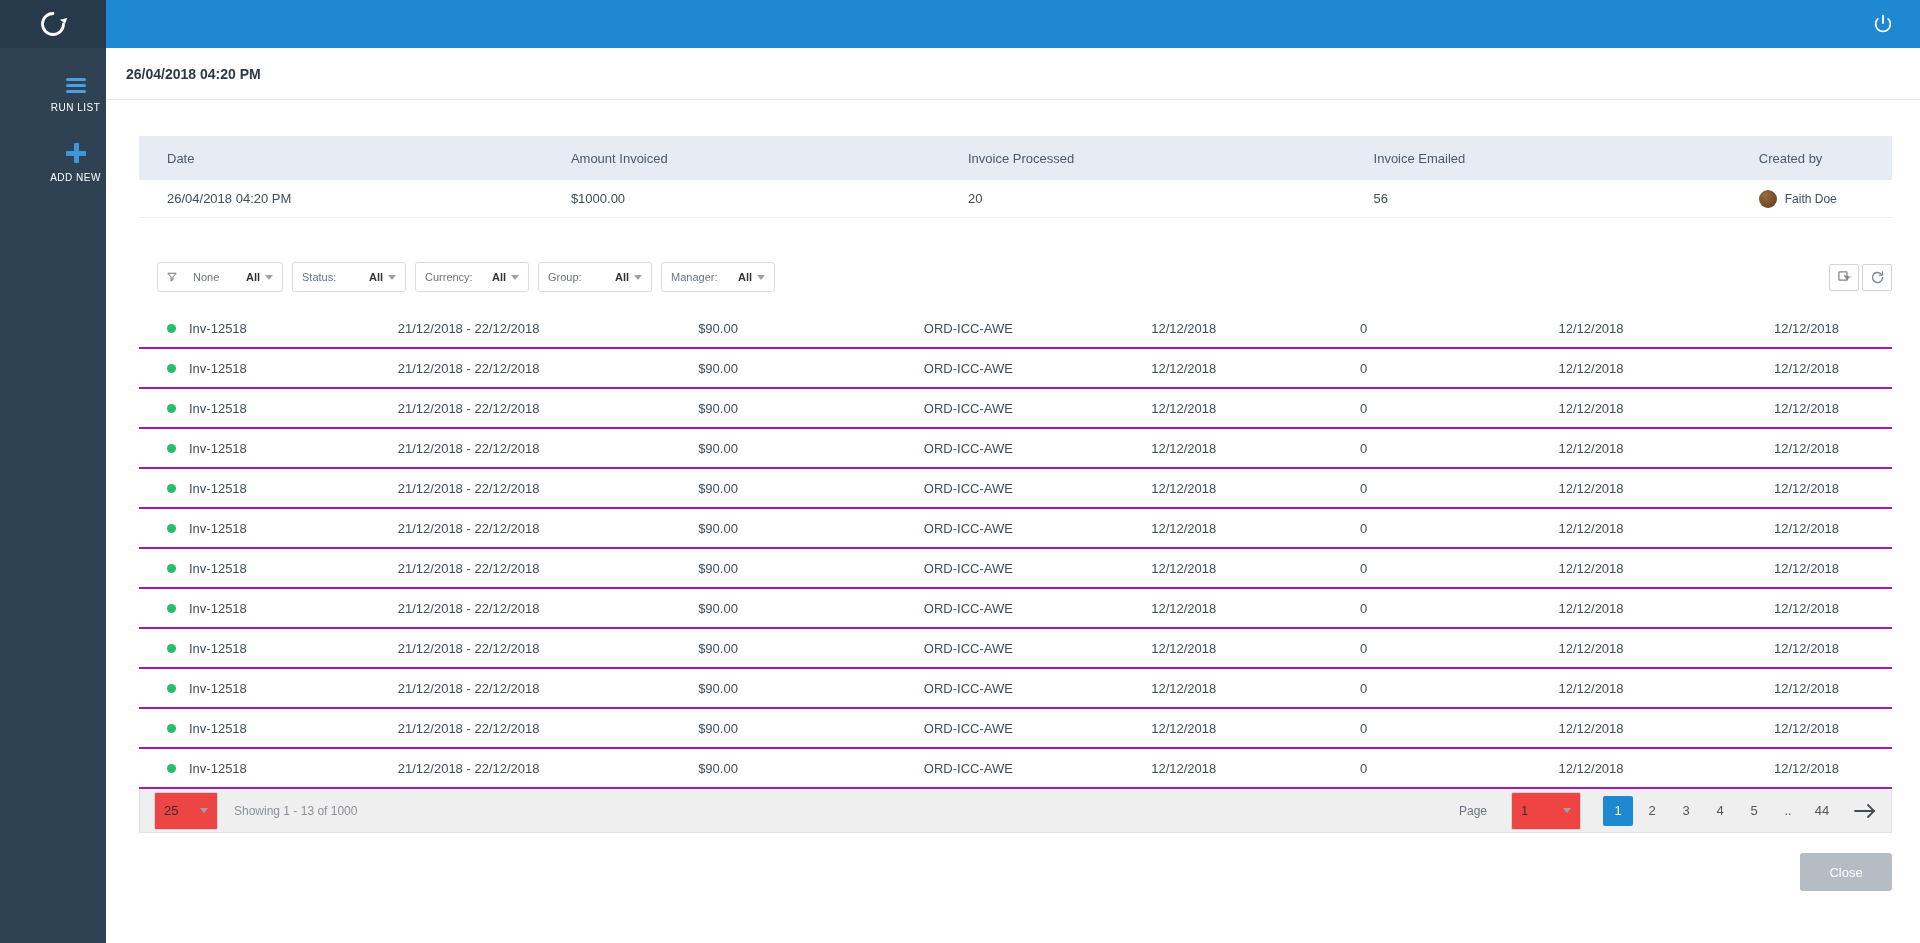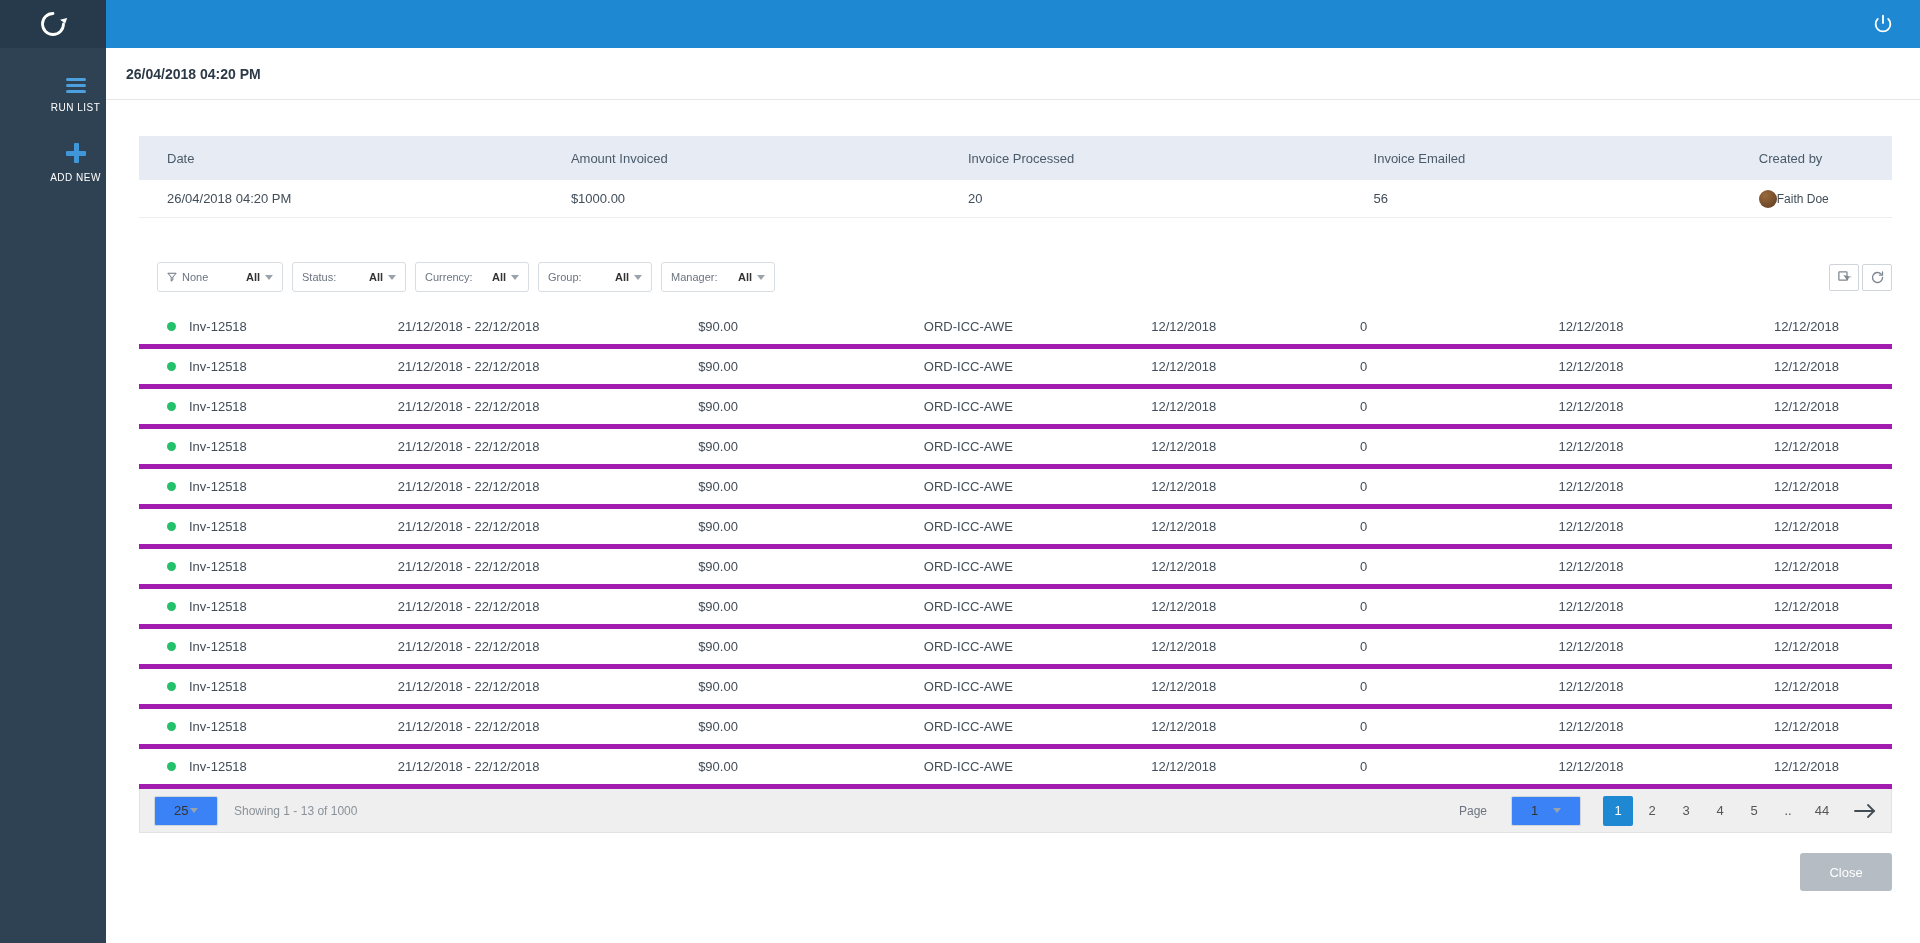--- a/index.html
+++ b/index.html
@@ -29,53 +29,53 @@
                  border-bottom:1px solid #e7e7e7; flex-shrink:0; }
   .page-title { font-size:14px; font-weight:bold; color:#2c3a47; }
 
   .content { flex:1; padding:0 28px 0 33px; display:flex; flex-direction:column; min-height:0; }
 
   
   .summary { margin-top:36px; }
   .sgrid { display:grid; grid-template-columns:23.8% 23.4% 23.9% 22.7% 1fr; align-items:center; padding:0 28px; }
   .summary-head { background:#e7ecf4; height:44px; font-size:13px; font-weight:normal; color:#4a5a6a; }
   .summary-row  { background:#fff; height:38px; font-size:13px; color:#414d58; border-bottom:1px solid #ededed; }
-  .created-by { display:flex; align-items:center; font-size:12px; }
+  .created-by { display:flex; align-items:center; gap:8px; font-size:12px; }
   .avatar { width:18px; height:18px; border-radius:50%;
             background:radial-gradient(circle at 35% 30%, #9a6a3e, #5b3a1e); flex-shrink:0; }
 
   
   .filter-bar { margin-top:44px; display:flex; align-items:center; padding-left:18px; }
   .chip { height:30px; min-width:114px; background:#fff; border:1px solid #d8dde2; border-radius:3px;
           display:flex; align-items:center; justify-content:space-between;
           padding:0 9px; margin-right:9px; cursor:pointer; }
-  .chip-label { font-size:11px; color:#6b7480; display:flex; align-items:center; gap:5px; }
+  .chip-label { font-size:11px; color:#6b7480; display:flex; align-items:center; gap:16px; }
   .chip-value { font-size:11px; font-weight:bold; color:#333; display:flex; align-items:center; gap:5px; }
   .caret { width:0; height:0; border-left:4px solid transparent; border-right:4px solid transparent;
            border-top:5px solid #9aa3ab; }
   .filter-actions { margin-left:auto; display:flex; gap:3px; }
   .sq-btn { width:30px; height:27px; background:#fff; border:1px solid #cfd5da; border-radius:2px;
             display:flex; align-items:center; justify-content:center; cursor:pointer; }
 
   
   .data-table { margin-top:17px; }
   .tgrid { display:grid; grid-template-columns:13.6% 17.7% 13.3% 13.4% 12.3% 11.7% 12.7% 1fr;
            align-items:center; padding:0 28px; }
   .thead { background:#e7ecf4; height:40px; font-size:13px; font-weight:bold; color:#4a5a6a; }
-  .trow  { height:40px; background:#fff; border-bottom:5px solid #a21caf; font-size:13px; color:#414d58; }
+  .trow  { height:40px; background:#fff; border-bottom:2px solid #a21caf; font-size:13px; color:#414d58; }
   .cell  { white-space:nowrap; overflow:hidden; text-overflow:ellipsis; }
   .id-cell { display:flex; align-items:center; }
   .dot { width:9px; height:9px; border-radius:50%; background:#26bf6c; margin-right:13px; flex-shrink:0; }
 
   
   .table-footer { height:44px; background:#efefef; border:1px solid #e2e2e2; border-top:none;
                   display:flex; align-items:center; padding:0 14px; }
-  .select-box { height:30px; background:#3b82f6; border:1px solid #cfd5da; border-radius:2px;
+  .select-box { height:38px; background:#ef4444; border:1px solid #cfd5da; border-radius:2px;
                 display:flex; align-items:center; justify-content:space-between;
-                padding:0 19px; font-size:13px; color:#333; cursor:pointer; }
+                padding:0 9px; font-size:13px; color:#333; cursor:pointer; }
   .page-size { width:64px; }
   .showing { margin-left:16px; font-size:12px; color:#8a9199; }
   .pager { margin-left:auto; display:flex; align-items:center; }
   .page-label { font-size:12px; color:#6b7480; margin-right:24px; }
   .page-select { width:70px; margin-right:22px; }
   .page-buttons { display:flex; align-items:center; gap:4px; }
   .page-btn { min-width:30px; height:30px; border:none; background:transparent; font-size:13px;
               color:#555; cursor:pointer; border-radius:2px;
               font-family:"Liberation Sans","DejaVu Sans",sans-serif; }
   .page-btn.active { background:#1e88d2; color:#fff; }

